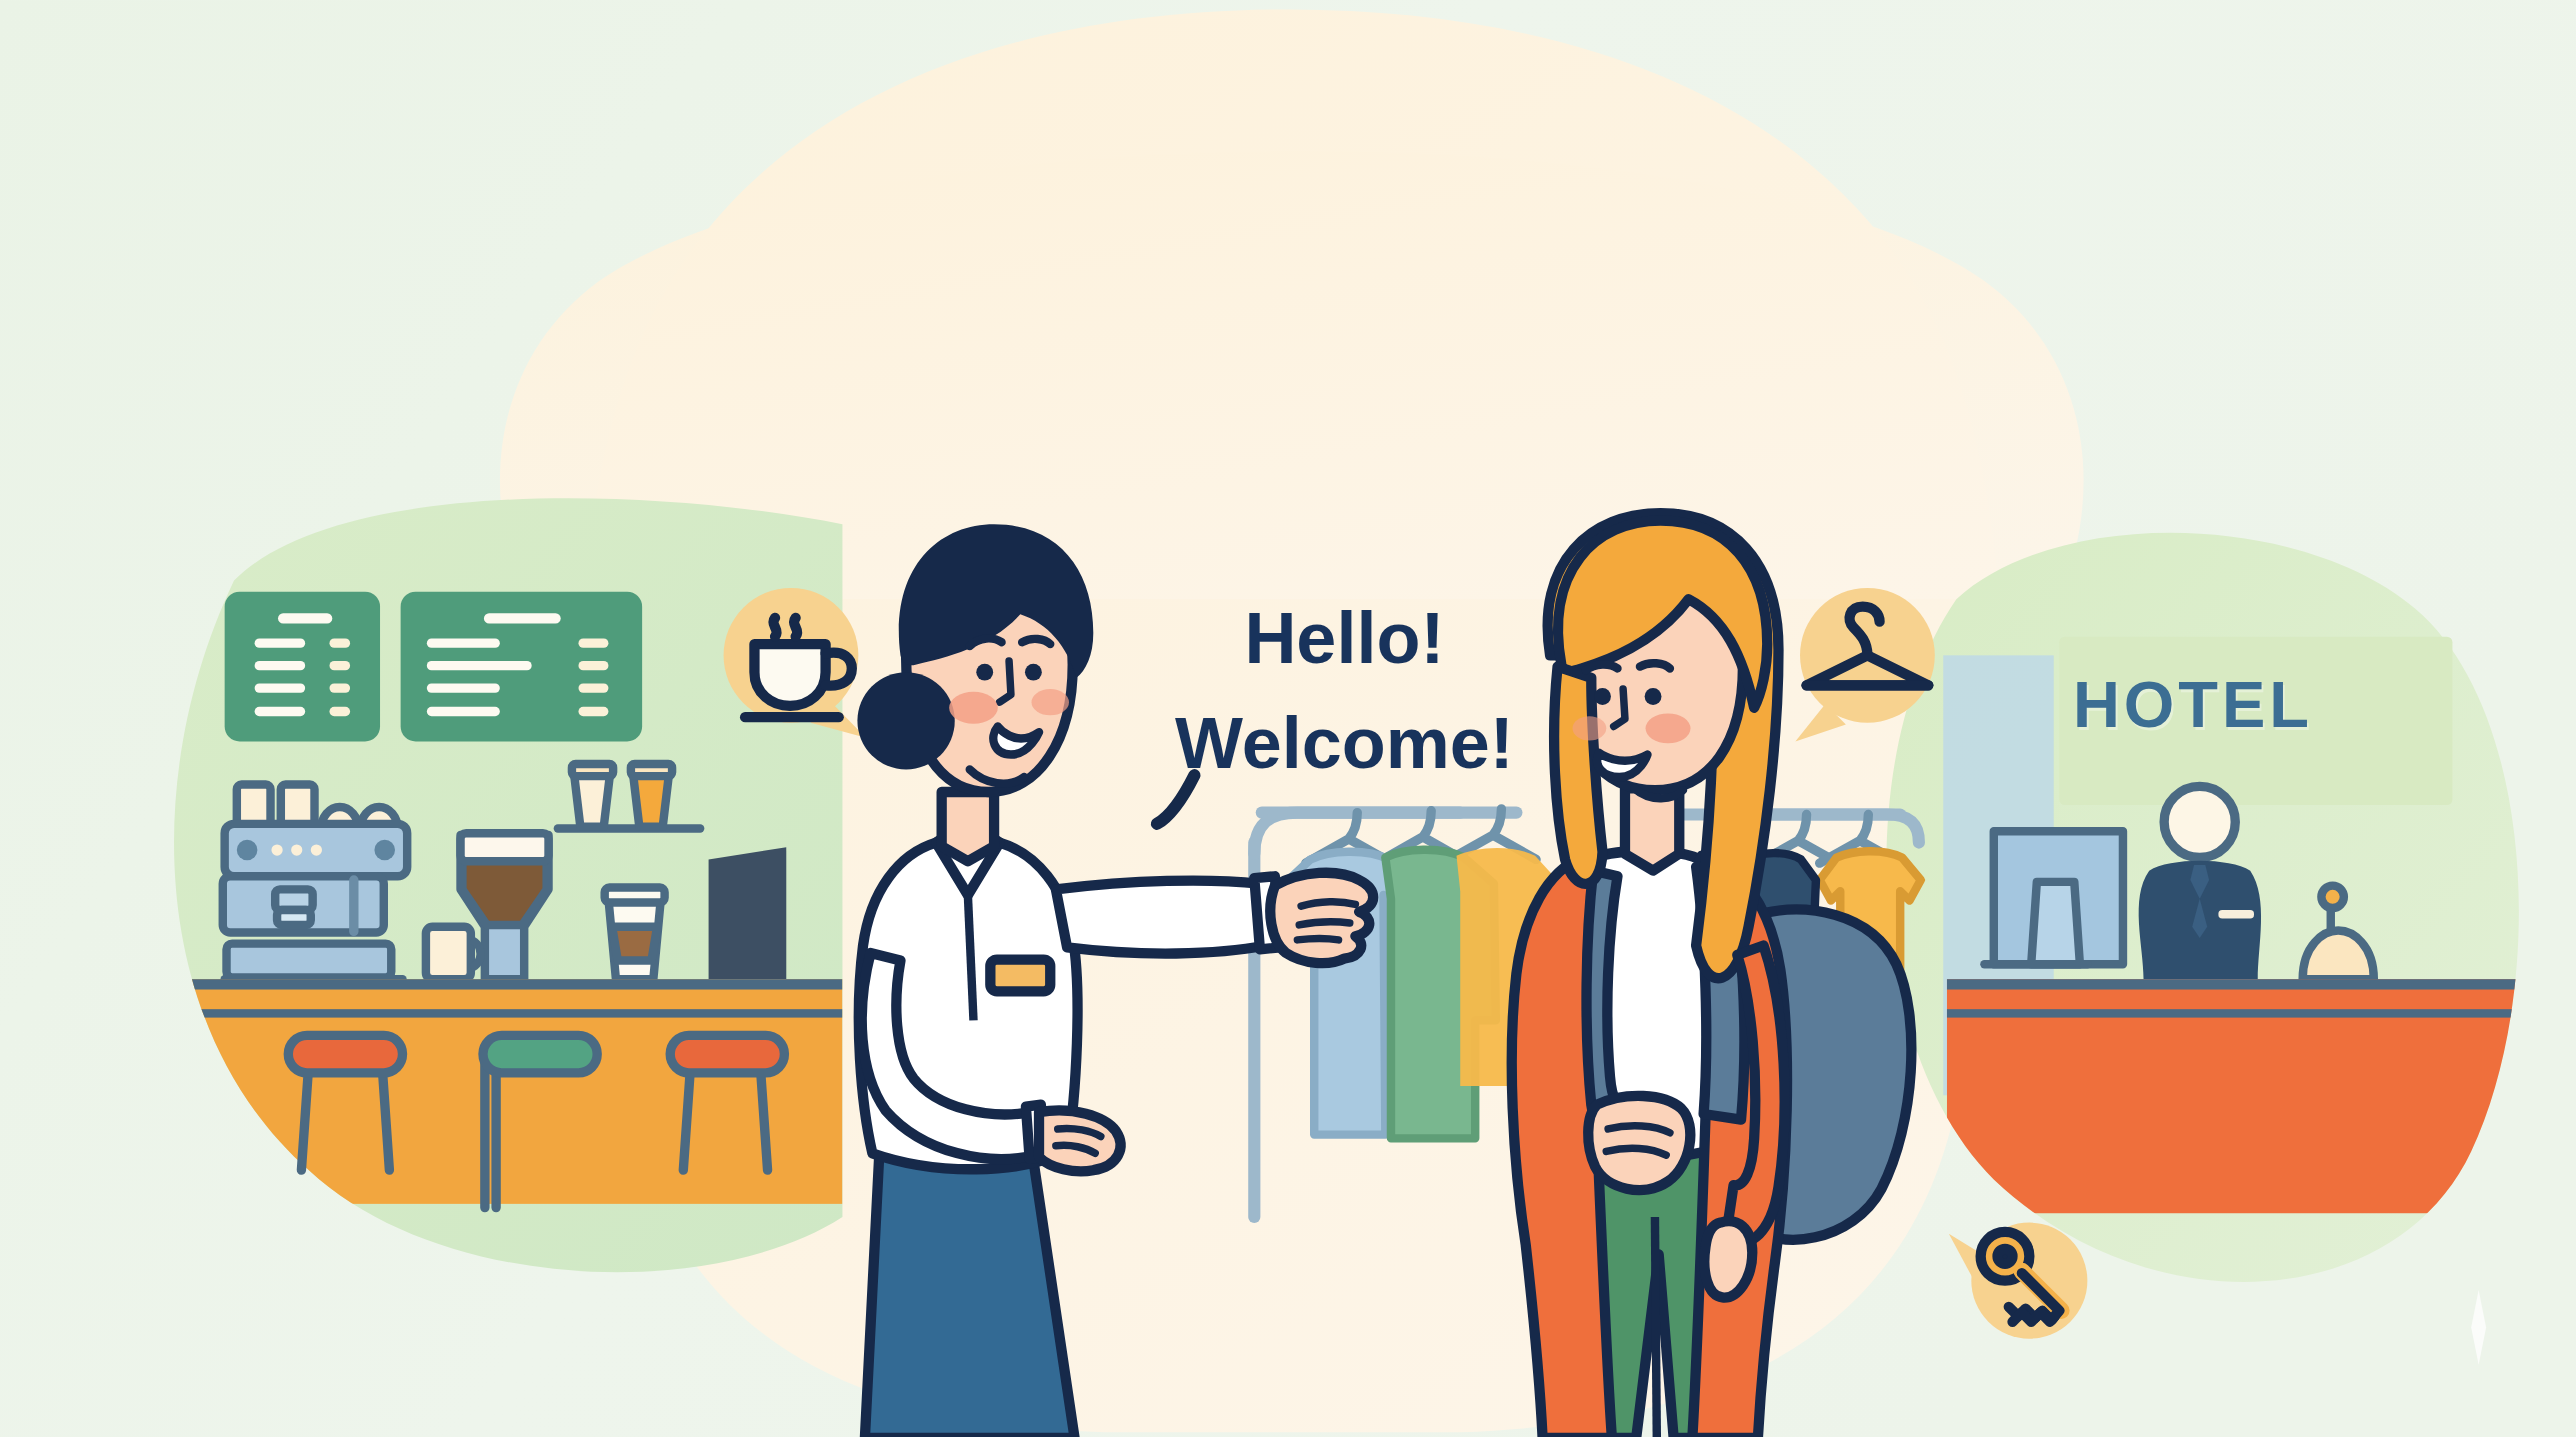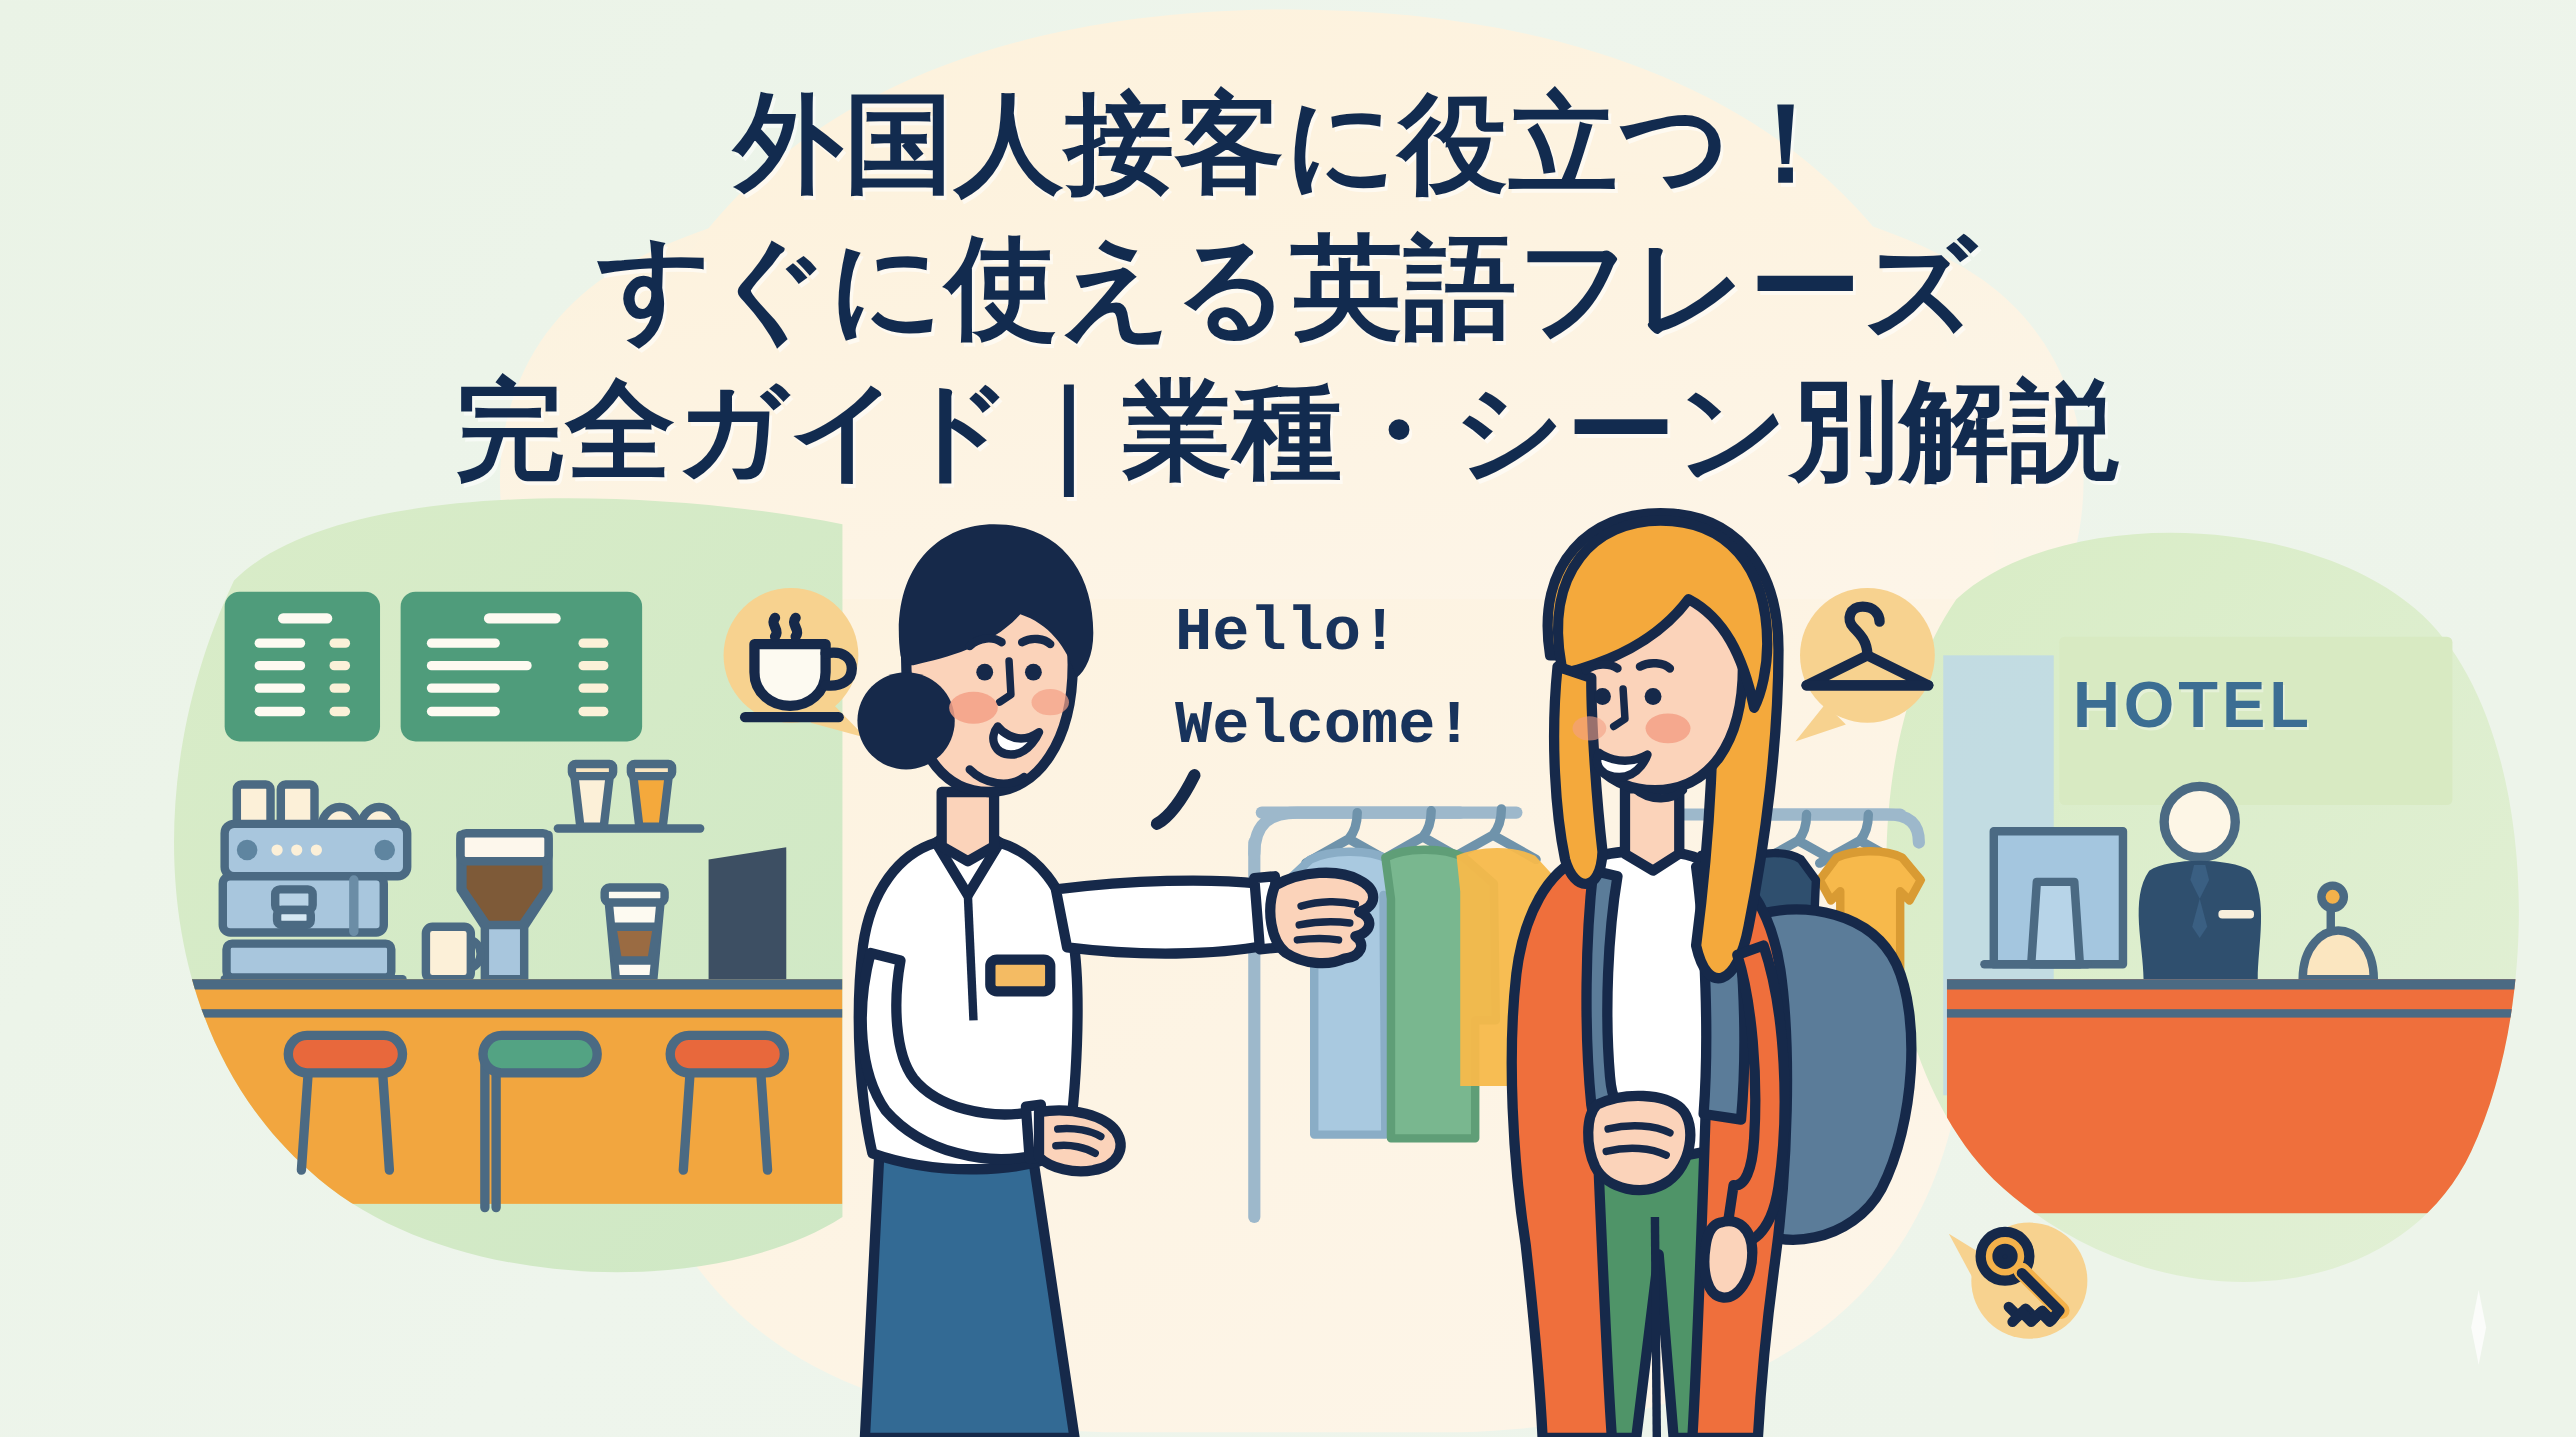--- a/index.html
+++ b/index.html
@@ -26,22 +26,22 @@
     text-shadow:2.8px 3.7px 0 rgba(255,255,255,.55);
     white-space:nowrap;
   }
   .title-line.l1{font-size:109px;}
   .title-line.l2{font-size:112px;}
   .title-line.l3{font-size:109px;}
 
   
   #speech-text{
     position:absolute;left:1175px;top:596px;z-index:55;
-    color:#18335c;font-weight:800;font-size:62px;line-height:1.18;
-    text-align:left;white-space:nowrap;pointer-events:none;font-family:Liberation Mono, monospace;
+    color:#18335c;font-weight:800;font-size:72px;line-height:1.18;
+    text-align:center;white-space:nowrap;pointer-events:none;
   }
   #speech-text .l2{padding-left:0px;margin-top:20px;}
 
   
   #hotel-sign-text{
     position:absolute;left:2073px;top:667px;z-index:40;
     color:#3c6e93;font-weight:900;font-size:65px;letter-spacing:.06em;
     text-shadow:1.9px 2.8px 0 rgba(255,255,255,.35);
     pointer-events:none;
   }
@@ -402,25 +402,20 @@
       <path d="M1718,1206 C1742,1200 1768,1202 1784,1210" stroke="#16294a" stroke-width="8" fill="none" stroke-linecap="round"></path>
       <path d="M1716,1230 C1740,1224 1764,1226 1780,1234" stroke="#16294a" stroke-width="8" fill="none" stroke-linecap="round"></path>
 
       <path d="M1884,1010 C1908,1080 1912,1190 1900,1268 C1892,1320 1864,1340 1844,1320 L1852,1266 C1864,1268 1872,1250 1874,1216 C1878,1150 1872,1072 1856,1020 Z" fill="#ef6f3c" stroke="#16294a" stroke-width="11" stroke-linejoin="round"></path>
       <path d="M1838,1306 C1856,1300 1872,1312 1872,1338 C1872,1366 1856,1388 1840,1386 C1824,1384 1818,1358 1822,1332 C1824,1316 1830,1308 1838,1306 Z" fill="#fbd3ba" stroke="#16294a" stroke-width="11" stroke-linejoin="round"></path>
     </g>
 
     <path d="M2648,1378 L2656,1418 L2648,1458 L2640,1418 Z" fill="#ffffff" opacity=".75"></path>
   </svg>
 
-  <div id="title-block">
-    <span class="title-line l1">外国人接客に役立つ！</span>
-    <span class="title-line l2">すぐに使える英語フレーズ</span>
-    <span class="title-line l3">完全ガイド｜業種・シーン別解説</span>
-  </div>
 
   <div id="speech-text">
     <div class="l1">Hello!</div>
     <div class="l2">Welcome!</div>
   </div>
 
   <div id="hotel-sign-text">HOTEL</div>
 
 </div>
 

